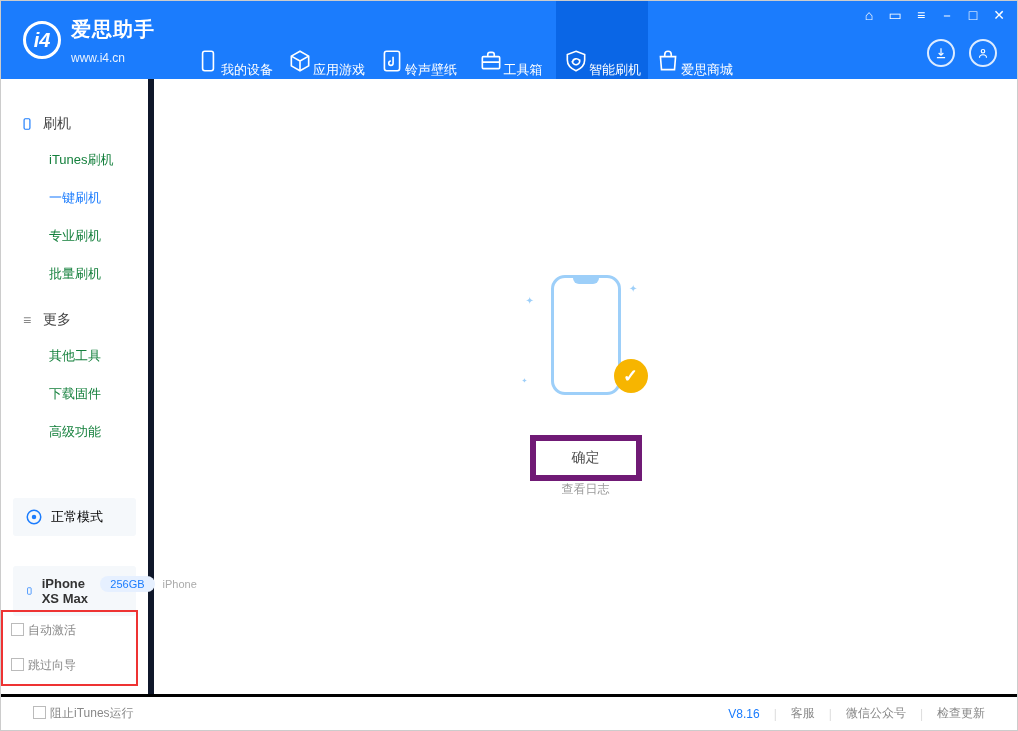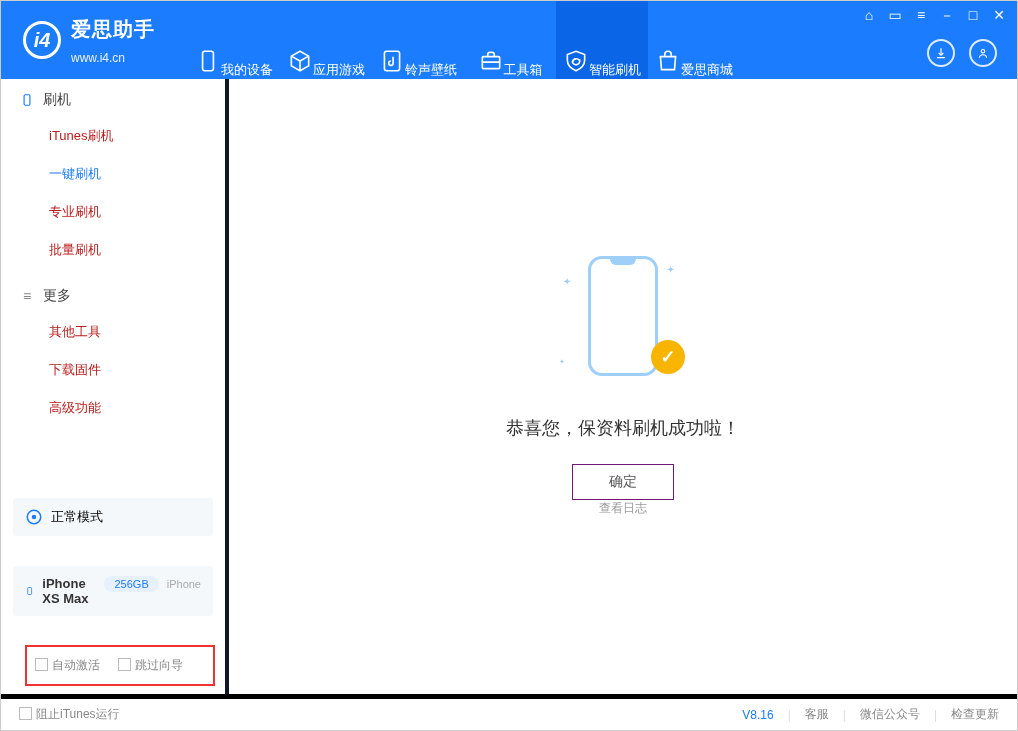--- a/index.html
+++ b/index.html
@@ -17,47 +17,47 @@
 .nav-item.active { background: #0a66e6; }
 .nav-icon { width: 26px; height: 26px; margin-bottom: 5px; }
 
 .window-controls { position: absolute; top: 6px; right: 10px; display: flex; gap: 10px; font-size: 14px; }
 .win-ctl { cursor: pointer; width: 16px; text-align: center; }
 
 .circ-btns { position: absolute; right: 20px; bottom: 12px; display: flex; gap: 14px; }
 .circ-btn { width: 28px; height: 28px; border: 2px solid rgba(255,255,255,.85); border-radius: 50%; display: flex; align-items: center; justify-content: center; cursor: pointer; }
 
 .body { display: flex; height: 615px; }
-.sidebar { width: 228px; border-right: 4px solid #0f172a; padding-top: 4px; position: relative; }
+.sidebar { width: 153px; border-right: 6px solid #0f172a; padding-top: 28px; position: relative; }
 .side-group { display: flex; align-items: center; padding: 8px 18px; font-size: 14px; color: #444; }
 .side-group-icon { width: 16px; margin-right: 8px; color: #888; display:flex; align-items:center; justify-content:center; }
-.side-sub { padding: 10px 10px 10px 48px; font-size: 13px; color: #b91c1c; cursor: pointer; }
+.side-sub { padding: 10px 10px 10px 48px; font-size: 13px; color: #15803d; cursor: pointer; }
 .side-sub.active { color: #1b7cfd; }
 
 .mode-card, .device-card { margin: 8px 12px; background: #f5f8fb; border-radius: 3px; padding: 10px 12px; font-size: 13px; display:flex; align-items:center; gap:8px; }
 .mode-card { position:absolute; bottom:150px; left:0; right:0; }
 .device-card { position:absolute; bottom:70px; left:0; right:0; flex-direction:row; align-items:flex-start; }
 .device-top { display:flex; align-items:center; gap:8px; font-weight:bold; color:#333; }
 .storage-badge { background:#e6f0ff; color:#1b7cfd; font-size:11px; padding:2px 10px; border-radius:10px; margin-top:0; }
 .device-sub { font-size:11px; color:#aaa; margin-top:2px; }
 
-.hl-box { position:absolute; bottom:8px; left:24px; right:10px; border:2px solid #e33; padding:10px 8px; display:flex; gap:18px; font-size:12px; color:#888; }
+.hl-box { position:absolute; bottom:8px; left:0; right:10px; border:2px solid #e33; padding:10px 8px; display:flex; gap:18px; font-size:12px; color:#888;flex-direction:column; }
 .chk { width:13px; height:13px; border:1px solid #bbb; display:inline-block; margin-right:4px; vertical-align:-2px; }
 
 .main { flex:1; display:flex; flex-direction:column; align-items:center; justify-content:center; }
 .illus { position:relative; width:120px; height:140px; margin-bottom:20px; }
 .phone { width:70px; height:120px; border:3px solid #9dcff9; border-radius:14px; background:#fff; margin:0 auto; position:relative; }
 .notch { width:26px; height:6px; background:#9dcff9; border-radius:0 0 6px 6px; position:absolute; top:0; left:50%; transform:translateX(-50%); }
 .check-badge { position:absolute; right:-2px; bottom:22px; width:34px; height:34px; background:#f7b500; border-radius:50%; display:flex; align-items:center; justify-content:center; color:#fff; font-weight:bold; font-size:18px; }
 .sparkle { position:absolute; color:#9dcff9; font-size:10px; }
 .success-msg { font-size:18px; color:#333; margin-bottom:24px; }
-.ok-btn { border:1px solid #701a75; background:#fff; padding:8px 36px; font-size:14px; color:#555; cursor:pointer; }
+.ok-btn { border:6px solid #701a75; background:#fff; padding:8px 36px; font-size:14px; color:#555; cursor:pointer; }
 .log-link { font-size:12px; color:#999; cursor:pointer; }
 
-.footer { height: 36px; border-top:5px solid #000000; display:flex; align-items:center; padding:0 18px; font-size:12px; color:#888;gap:7px; }
+.footer { height: 36px; border-top:3px solid #000000; display:flex; align-items:center; padding:0 32px; font-size:12px; color:#888;gap:7px; }
 .footer-right { margin-left:auto; display:flex; align-items:center; gap:14px; }
 .footer-right .sep { color:#ddd; }
 .version { color:#1b7cfd; }
 </style>
 </head>
 <body>
 
 <div class="header">
   <div class="logo-area">
     <div class="logo-icon">i4</div>
@@ -183,21 +183,20 @@
   <div class="main">
     <div class="illus">
       <span class="sparkle" style="top:20px;left:0;">✦</span>
       <span class="sparkle" style="top:8px;right:8px;">✦</span>
       <span class="sparkle" style="bottom:30px;left:-4px;font-size:7px;">✦</span>
       <div class="phone">
           <div class="notch"></div>
         </div>
       <div class="check-badge">✓</div>
     </div>
-    <div class="success-msg">恭喜您，保资料刷机成功啦！</div>
     <button class="ok-btn">确定</button>
     <a class="log-link">查看日志</a>
   </div>
 </div>
 
 <div class="footer">
   <label><span class="chk"></span><span>阻止iTunes运行</span></label>
   <div class="footer-right">
     <span class="version">V8.16</span>
     <span class="sep">|</span>

